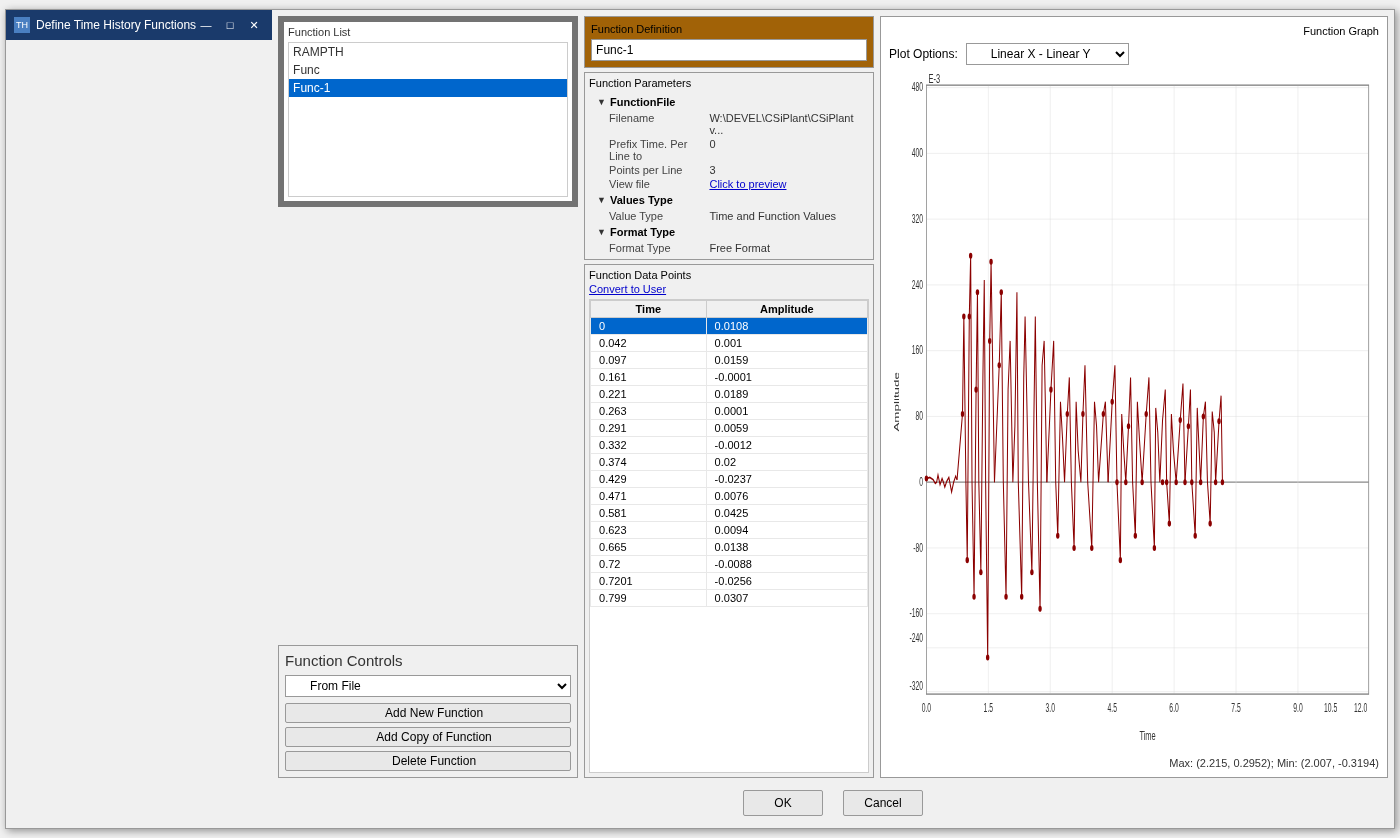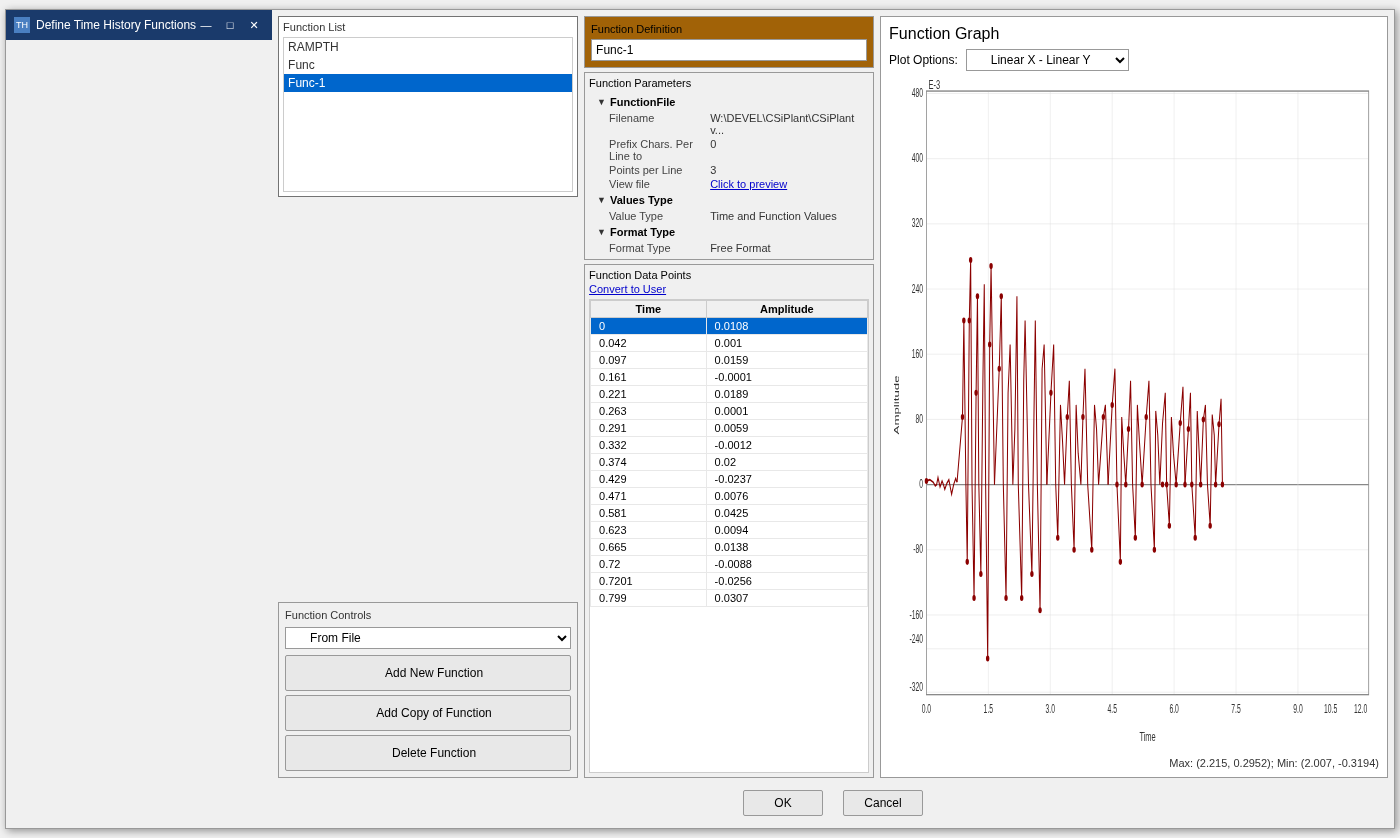--- a/index.html
+++ b/index.html
@@ -83,21 +83,21 @@
     
     .left-panel {
       width: 300px;
       display: flex;
       flex-direction: column;
       gap: 4px;
       flex-shrink: 0;
     }
 
     .panel-group {
-      border: 1px solid #737373;
+      border: 6px solid #737373;
       background: white;
       padding: 4px;
     }
 
     .panel-label {
       font-size: 11px;
       color: #333;
       margin-bottom: 4px;
     }
 
@@ -119,21 +119,21 @@
     }
 
     .function-controls-box {
       border: 1px solid #999;
       background: #f0f0f0;
       padding: 6px;
       margin-top: auto;
     }
 
     .controls-label {
-      font-size: 11px;
+      font-size: 15px;
       color: #333;
       margin-bottom: 6px;
     }
 
     .dropdown-row {
       display: flex;
       align-items: center;
       margin-bottom: 6px;
     }
 
@@ -141,21 +141,21 @@
       flex: 1;
       height: 22px;
       font-size: 12px;
       border: 1px solid #999;
       background: white;
       padding: 0 20px;
     }
 
     .ctrl-btn {
       width: 100%;
-      height: 36px;
+      height: 20px;
       background: #e8e8e8;
       border: 1px solid #999;
       border-radius: 2px;
       cursor: pointer;
       font-size: 12px;
       margin-bottom: 4px;
       text-align: center;
       padding-left: 12px;
     }
     .ctrl-btn:last-child { margin-bottom: 0; }
@@ -297,22 +297,23 @@
       flex: 1;
       border: 1px solid #999;
       background: white;
       display: flex;
       flex-direction: column;
       padding: 8px;
       overflow: hidden;
     }
 
     .graph-title {
-      font-size: 16px;
+      font-size: 11px;
       margin-bottom: 6px;
+      text-align: right;
     }
 
     .plot-options-row {
       display: flex;
       align-items: center;
       gap: 8px;
       margin-bottom: 8px;
     }
 
     .plot-label {
@@ -434,21 +435,21 @@
                     <span class="arrow">▼</span>
                     <strong>FunctionFile</strong>
                   </div>
                 </td>
               </tr>
               <tr class="param-row">
                 <td>Filename</td>
                 <td>W:\DEVEL\CSiPlant\CSiPlant v...</td>
               </tr>
               <tr class="param-row">
-                <td>Prefix Chars. Per Line to</td>
+                <td>Prefix Time. Per Line to</td>
                 <td>0</td>
               </tr>
               <tr class="param-row">
                 <td>Points per Line</td>
                 <td>3</td>
               </tr>
               <tr class="param-row">
                 <td>View file</td>
                 <td style="color:#0000cc; text-decoration:underline; cursor:pointer;margin-top:32px;">Click to preview</td>
               </tr>

